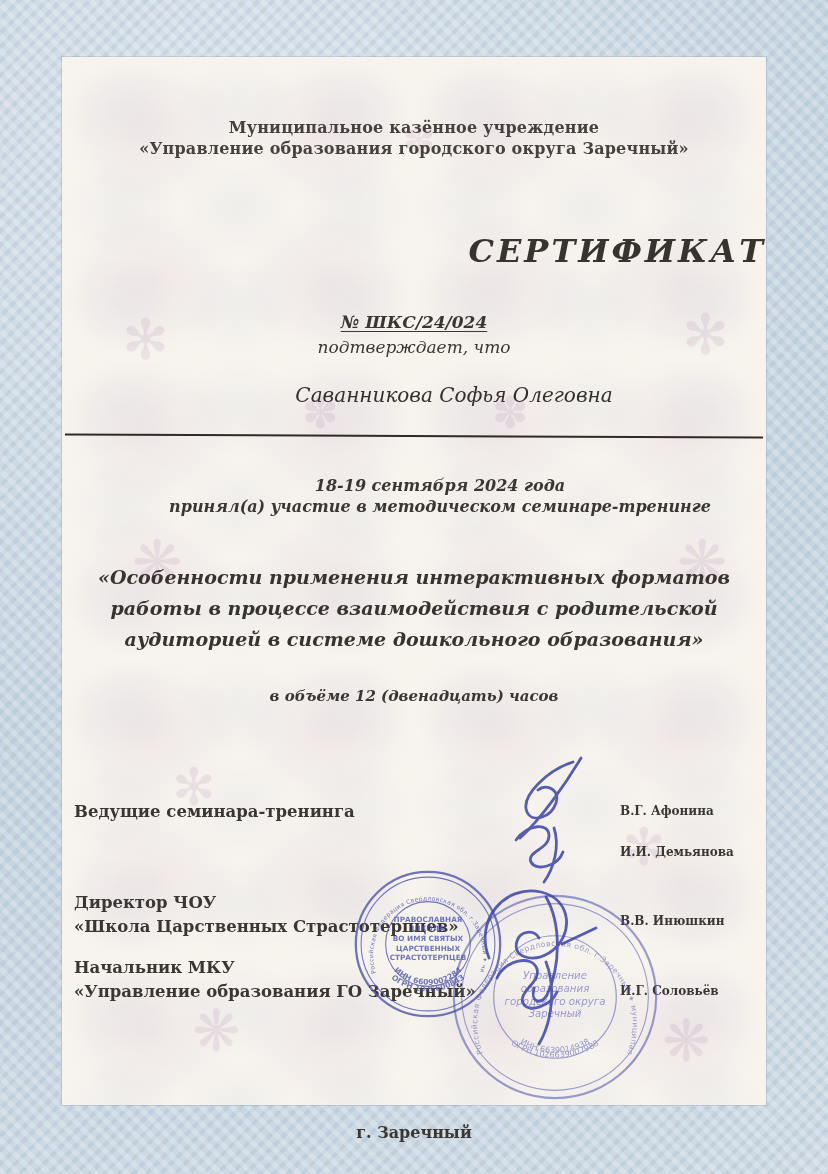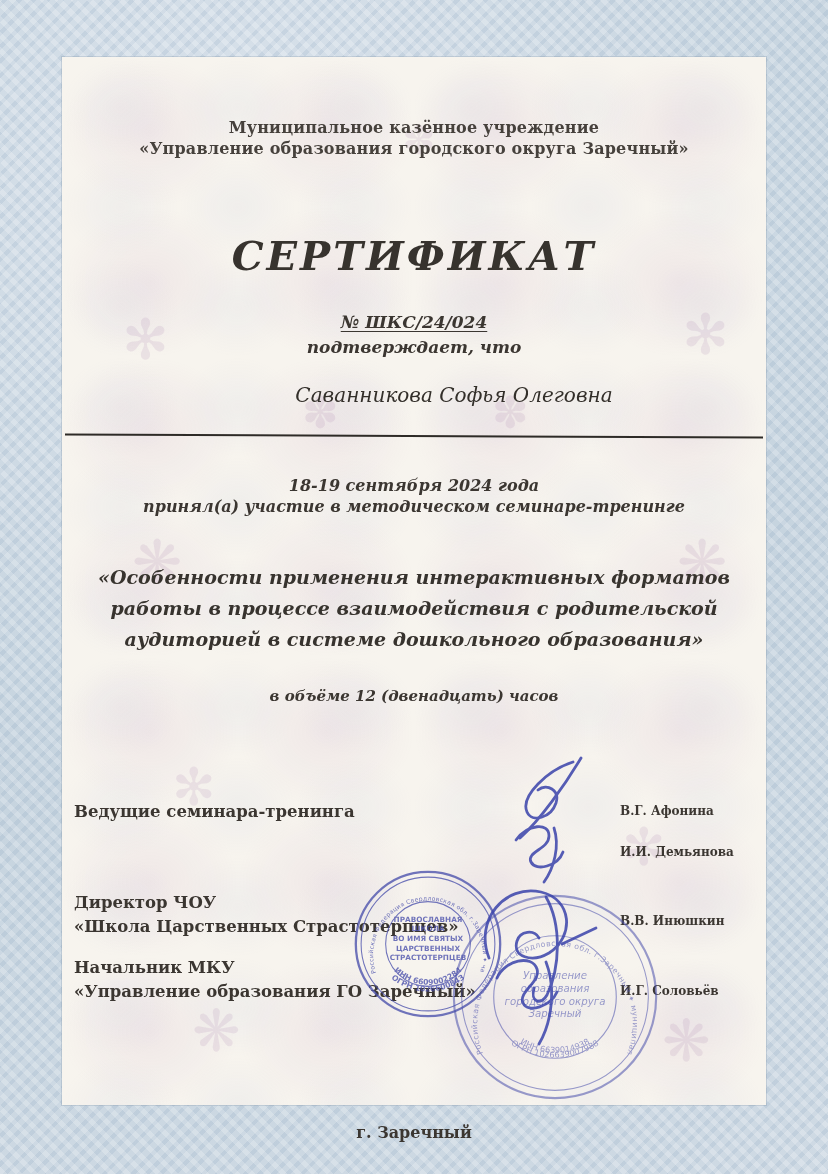--- a/index.html
+++ b/index.html
@@ -16,26 +16,26 @@
     background:
       radial-gradient(closest-side, rgba(172,122,172,0.10), rgba(172,122,172,0.05) 55%, rgba(172,122,172,0)),
       radial-gradient(closest-side, rgba(140,150,200,0.07), rgba(140,150,200,0)),
       #f7f4ee;
     background-size:176px 150px, 117px 100px;
     box-shadow:0 0 0 1px rgba(120,140,160,.25);
   }
   .orn{position:absolute;color:#a277a8;opacity:.14;font-family:"DejaVu Sans",sans-serif;pointer-events:none;}
   .t{position:absolute;left:0;width:704px;text-align:center;color:#3b3631;}
   .header-line{font-weight:bold;font-size:16px;line-height:21px;color:#46413c;letter-spacing:.2px;}
-  .title{font-weight:bold;font-style:italic;font-size:40px;letter-spacing:3px;color:#37332e;}
+  .title{font-weight:bold;font-style:italic;font-size:32px;letter-spacing:3px;color:#37332e;text-align:right;}
   .num{font-weight:bold;font-style:italic;font-size:17px;text-decoration:underline;text-underline-offset:3px;}
-  .confirm{font-weight:bold;font-style:italic;font-size:17px;}
+  .confirm{font-weight:normal;font-style:italic;font-size:17px;}
   .name{font-weight:normal;font-style:italic;font-size:20px;color:#332f2a;padding-left:40px;}
   .rule{position:absolute;left:3px;top:378px;width:698px;height:0;border-top:2px solid #2e2b27;transform:rotate(.25deg);}
-  .small-it{font-weight:bold;font-style:italic;font-size:16px;line-height:21px;}
+  .small-it{font-weight:bold;font-style:italic;font-size:16px;line-height:21px;padding-left:26px;}
   .seminar{font-weight:bold;font-style:italic;font-size:19px;line-height:31px;color:#37332e;}
   .hours{font-weight:bold;font-style:italic;font-size:15px;}
   .lbl{position:absolute;font-weight:bold;font-size:16.5px;line-height:24px;color:#3b3631;text-align:left;}
   .sig-name{position:absolute;font-weight:bold;font-size:12px;color:#3b3631;text-align:left;}
   .city{font-weight:bold;font-size:16px;}
   .stamp{position:absolute;pointer-events:none;}
   .stamp text{font-family:"DejaVu Sans",sans-serif;fill:#4a50ac;}
   .ink{position:absolute;left:0;top:0;pointer-events:none;}
 </style>
 </head>

